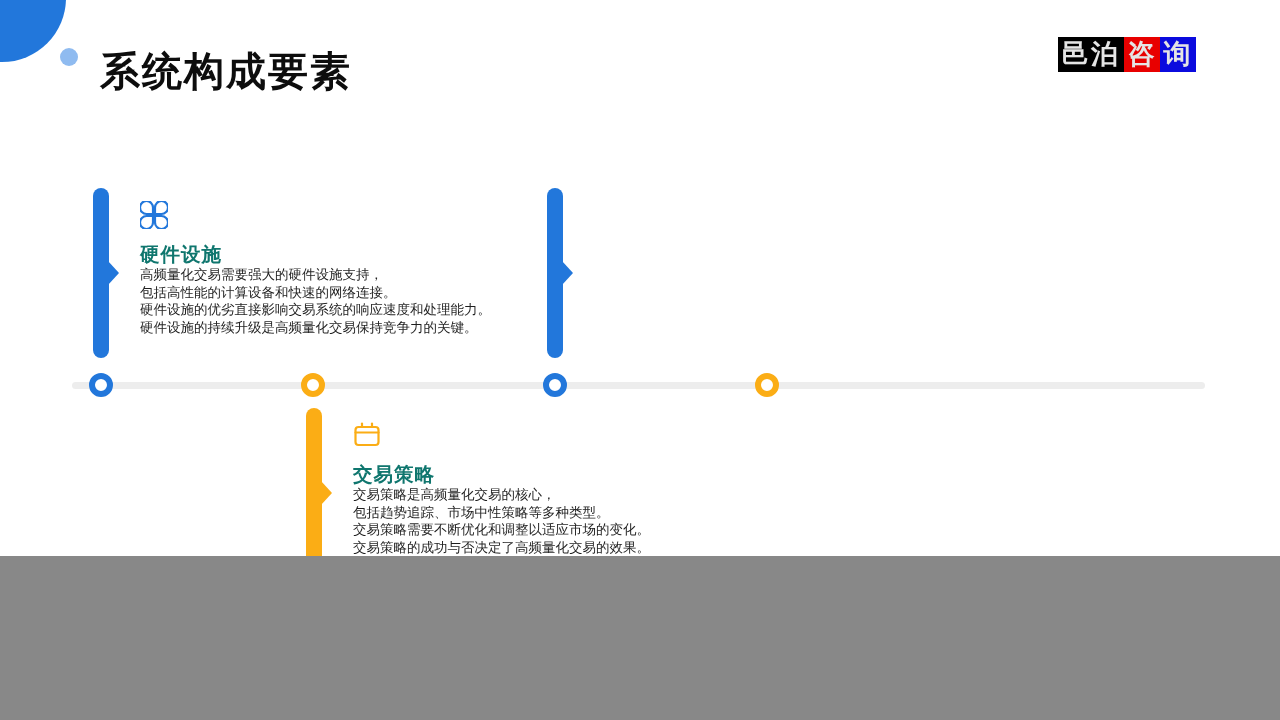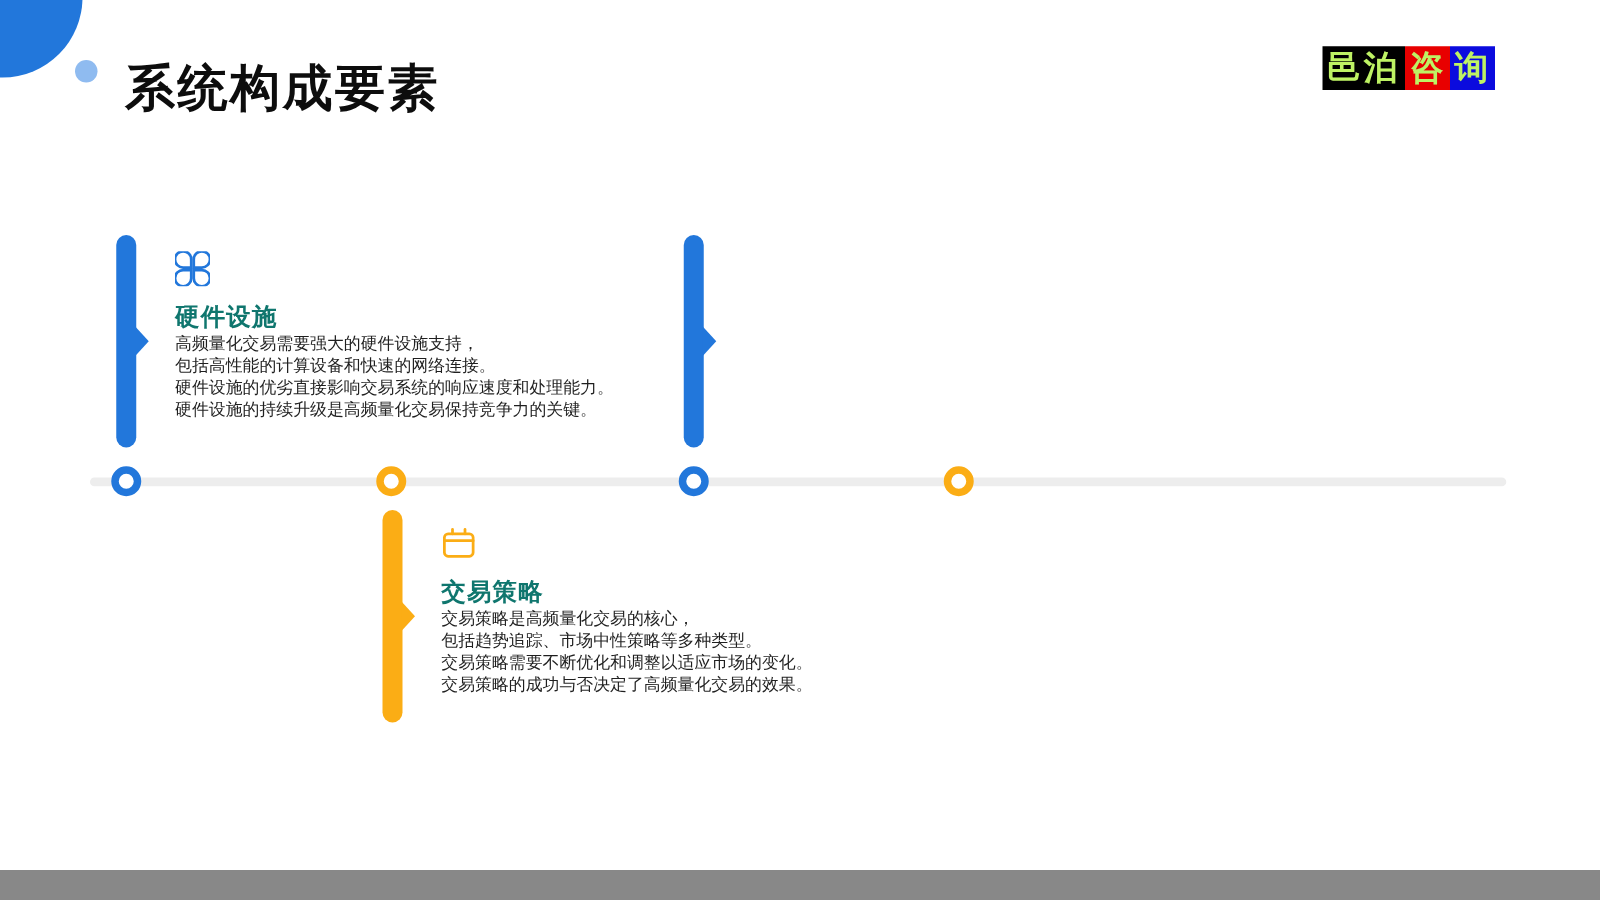--- a/index.html
+++ b/index.html
@@ -1,17 +1,17 @@
 <!DOCTYPE html>
 <html style="--blue: #2277DB; --yellow: #FBAD15; --light-blue: #8FBBF0; --line-gray: #EDEDED; --logo-black: #000000; --logo-red: #E80000; --logo-blue: #0B0BDE;"><head>
 <meta charset="utf-8">
 <style>
   html,body{margin:0;padding:0;background:#888;}
   .slide{
-    position:relative;width:1280px;height:696px;background:#ffffff;
+    position:relative;width:1280px;height:556px;background:#ffffff;
     overflow:hidden;font-family:"Liberation Sans","DejaVu Sans",sans-serif;
     margin:0 auto;
   }
   
   .corner-circle{
     position:absolute;left:-62px;top:-66px;width:128px;height:128px;
     border-radius:50%;background:var(--blue,#2277DB);
   }
   .corner-dot{
     position:absolute;left:60px;top:48px;width:18px;height:18px;
@@ -20,21 +20,21 @@
   
   .slide-title{
     position:absolute;left:100px;top:22px;
     font-size:40px;line-height:44px;font-weight:bold;color:#0d0d0d;
     letter-spacing:2px;white-space:nowrap;
   }
   
   .logo{position:absolute;left:1058px;top:37px;display:flex;}
   .logo .seg{
     height:35px;line-height:35px;text-align:center;
-    color:#bef264;font-weight:bold;font-size:27px;letter-spacing:2px;
+    color:#e5e5e5;font-weight:bold;font-size:27px;letter-spacing:2px;
     padding:0 3px;white-space:nowrap;
   }
   .seg-black{background:var(--logo-black,#000);min-width:60px;}
   .seg-red{background:var(--logo-red,#E80000);min-width:30px;}
   .seg-blue{background:var(--logo-blue,#0B0BDE);min-width:30px;}
   
   .timeline-line{
     position:absolute;left:72px;top:382px;width:1133px;height:7px;
     background:var(--line-gray,#EDEDED);border-radius:4px;
   }

